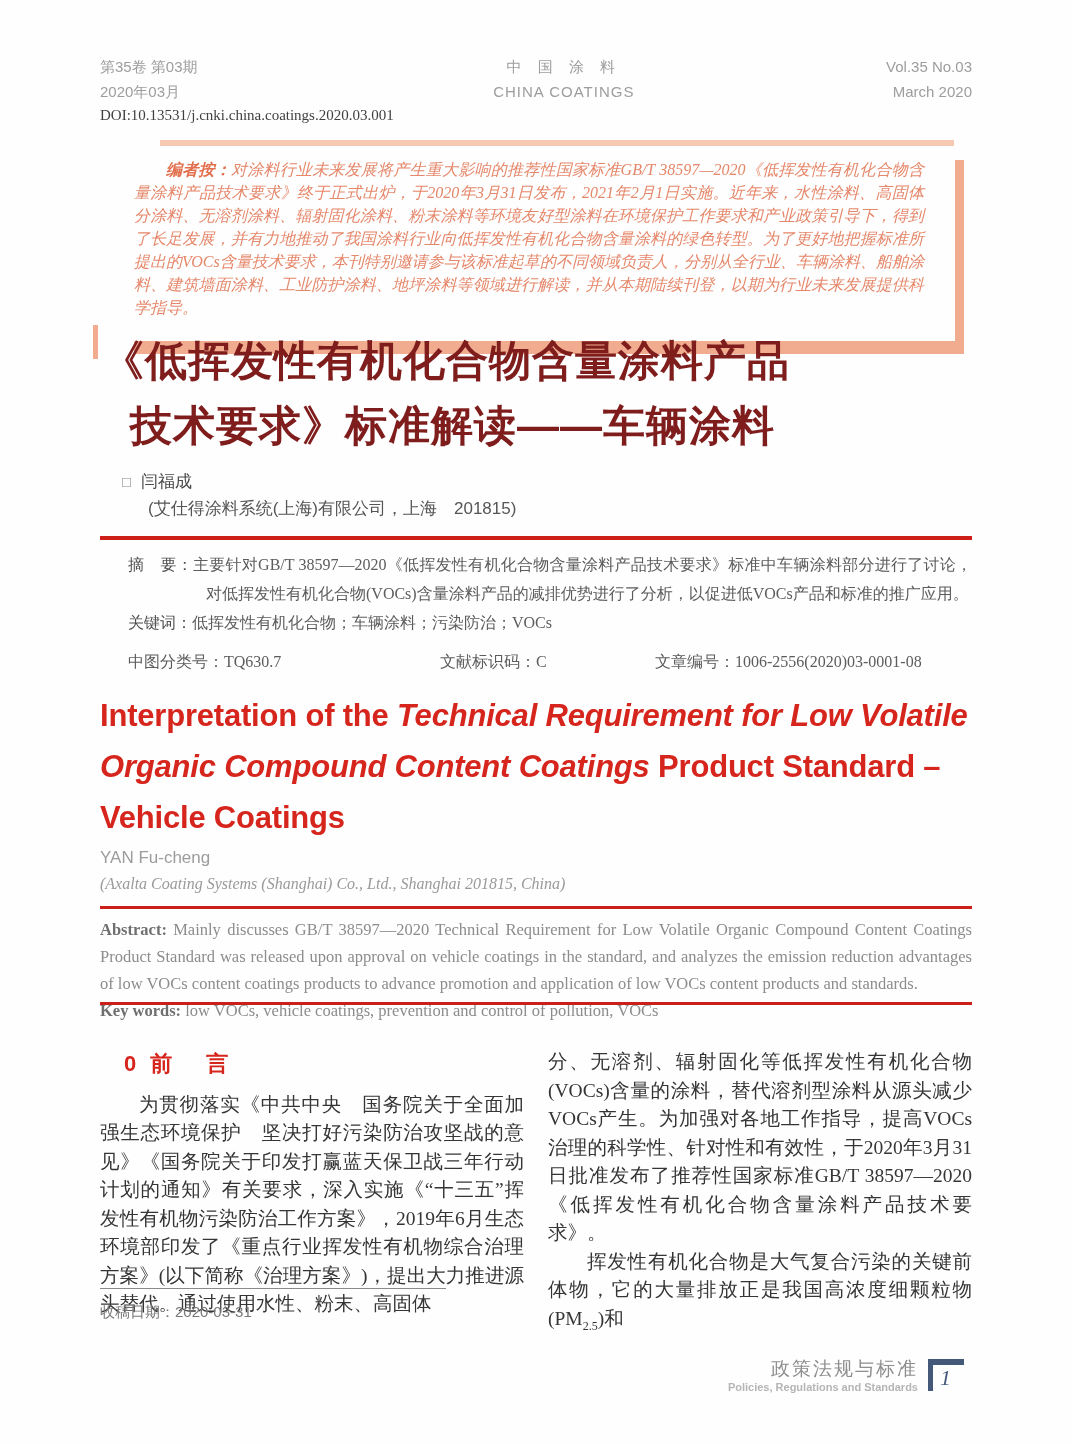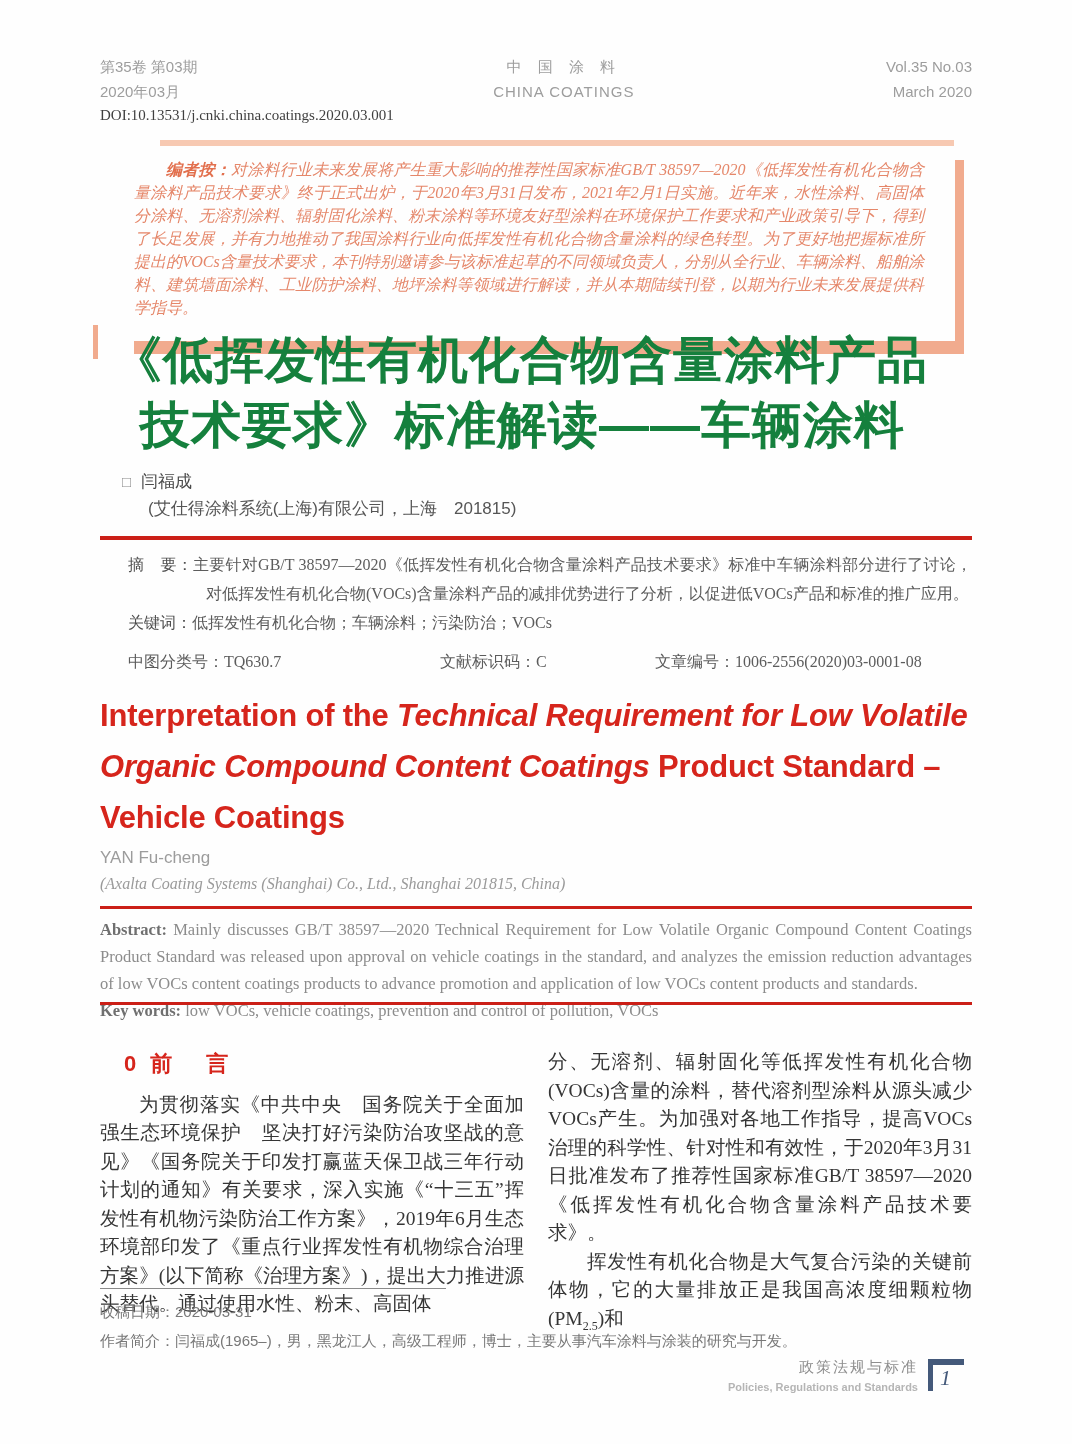--- a/index.html
+++ b/index.html
@@ -51,24 +51,24 @@
     background:#f1ab8e;
   }
   .editor-note p {
     font-size:16px; line-height:23px; text-align:justify;
     color:#e5876a; font-style:italic; text-indent:2em;
   }
   .editor-note .ed-label { font-weight:bold; color:#e2704e; }
 
   
   .title-cn {
-    position:absolute; top:328px; left:112px; width:880px;
-    font-family:"Liberation Sans","DejaVu Sans",sans-serif;
-    font-weight:900; font-size:50px; line-height:65px;
-    color:#15803d; letter-spacing:1px;
+    position:absolute; top:328px; left:102px; width:880px;
+    font-family:"Liberation Sans","DejaVu Sans",sans-serif;
+    font-weight:900; font-size:42px; line-height:65px;
+    color:#7f1d1d; letter-spacing:1px;
   }
   .title-cn .t2 { padding-left:28px; }
 
   
   .author-cn {
     position:absolute; top:468px; left:122px;
     font-size:17px; line-height:27px; color:#4a4a4a;
     font-family:"Liberation Sans","DejaVu Sans",sans-serif;
   }
   .author-cn .marker { color:#8a8a8a; margin-right:10px; font-size:15px; }
@@ -142,22 +142,22 @@
     font-size:15px; line-height:29px; color:#787878;
   }
 
   
   .pfooter {
     position:absolute; top:1358px; right:108px;
     display:flex; align-items:flex-start;
   }
   .pfooter .ftext { text-align:right; margin-right:10px; }
   .pfooter .f-cn {
-    font-size:15px; color:#8e8e8e; letter-spacing:2px; line-height:22px;
-    font-family:Liberation Mono, monospace;
+    font-size:19px; color:#8e8e8e; letter-spacing:2px; line-height:22px;
+    font-family:Liberation Serif, serif;
   }
   .pfooter .f-en {
     font-size:11px; color:#b5b5b5; line-height:14px;
     font-family:"Liberation Sans","DejaVu Sans",sans-serif;
     font-weight:bold;
   }
   .page-box {
     width:36px; height:32px; margin-top:1px;
     border-top:6px solid #44597a; border-left:5px solid #44597a;
   }
@@ -241,21 +241,20 @@
   </div>
 
   <div class="body-col col-right">
     <p>分、无溶剂、辐射固化等低挥发性有机化合物(VOCs)含量的涂料，替代溶剂型涂料从源头减少VOCs产生。为加强对各地工作指导，提高VOCs治理的科学性、针对性和有效性，于2020年3月31日批准发布了推荐性国家标准GB/T 38597—2020《低挥发性有机化合物含量涂料产品技术要求》。</p>
     <p class="indent"><span>挥发性有机化合物是大气复合污染的关键前体物，它的大量排放正是我国高浓度细颗粒物(PM</span><sub>2.5</sub><span>)和</span></p>
   </div>
 
   <div class="footnote">
     <div class="divider"></div>
     <div class="line"><span>收稿日期：</span><span>2020-03-31</span></div>
-    <div class="line"><span>作者简介：</span><span>闫福成(1965–)，男，黑龙江人，高级工程师，博士，主要从事汽车涂料与涂装的研究与开发。</span></div>
   </div>
 
   <div class="pfooter">
     <div class="ftext">
       <div class="f-cn">政策法规与标准</div>
       <div class="f-en">Policies, Regulations and Standards</div>
     </div>
     <div class="page-box">
       <span class="num">1</span>
     </div>

